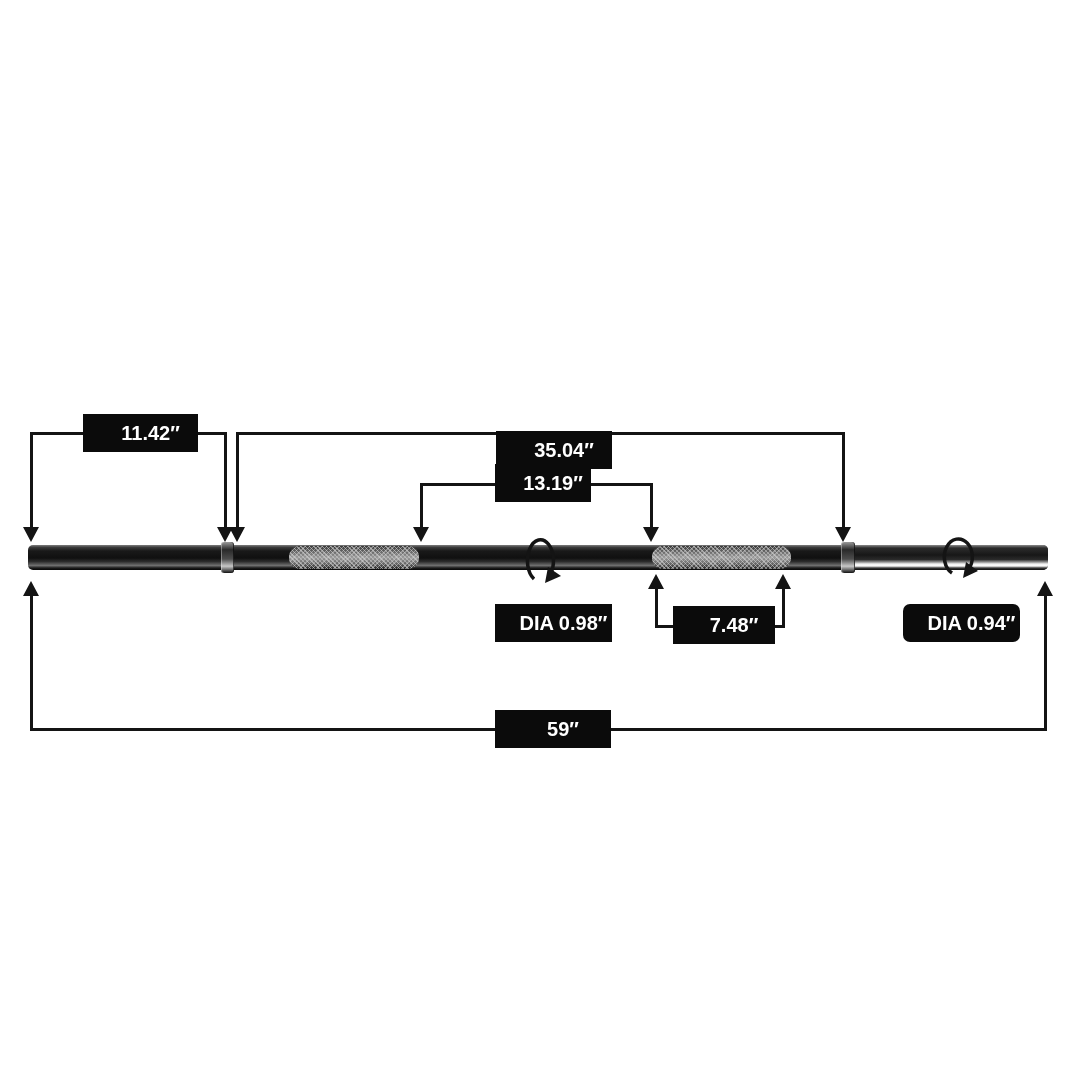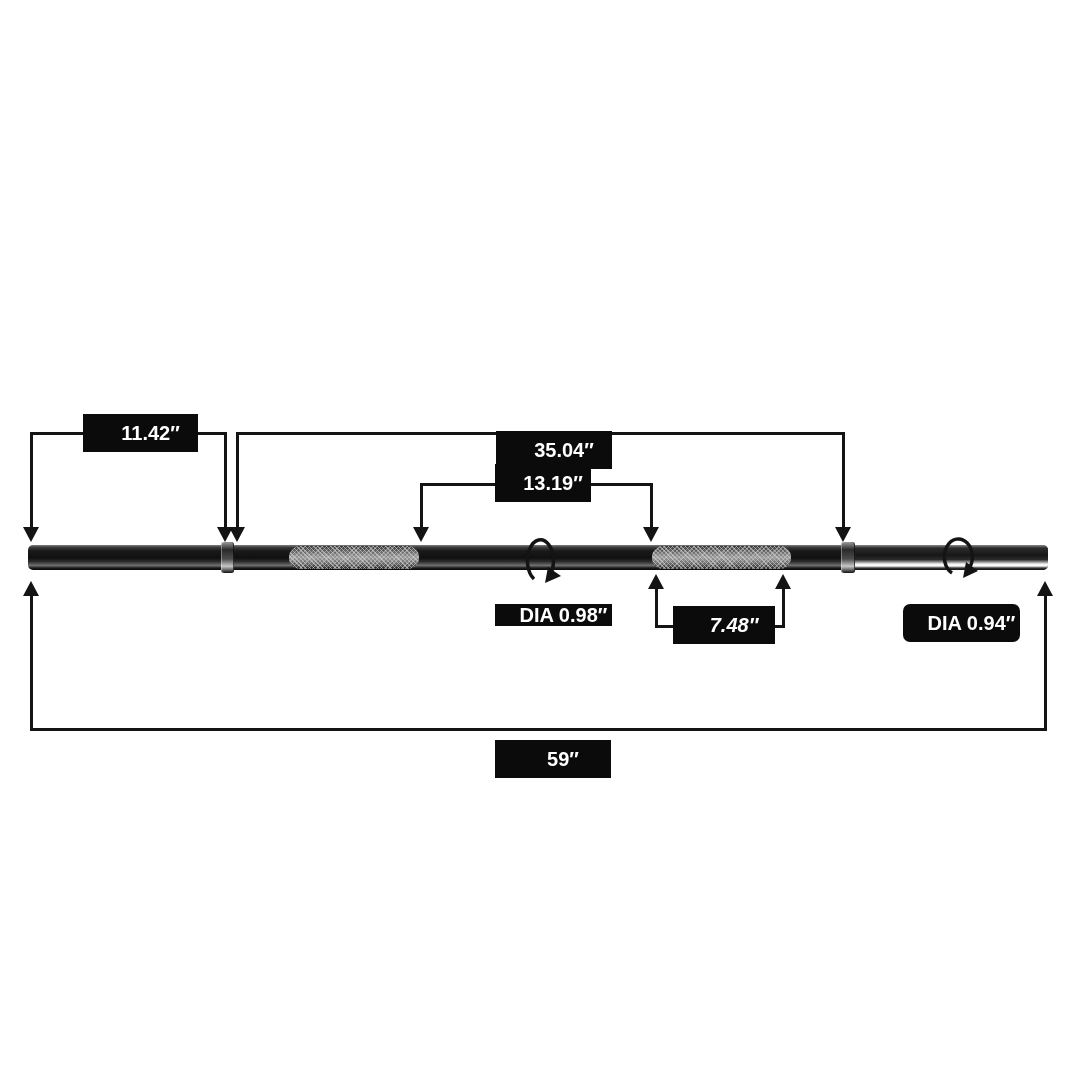--- a/index.html
+++ b/index.html
@@ -114,21 +114,21 @@
     <path d="M14,37 A14,18 0 1 1 30,34" fill="none" stroke="#141414" stroke-width="3.5"></path>
     <polygon points="28,26 40,35 25,42" fill="#141414"></polygon>
   </svg>
 
   <div class="tag" style="left:83px;top:414px;width:95px;height:38px;">11.42″</div>
 
   <div class="tag" style="left:496px;top:431px;width:96px;height:38px;">35.04″</div>
 
   <div class="tag" style="left:495px;top:464px;width:76px;height:38px;">13.19″</div>
 
-  <div class="tag" style="left:495px;top:604px;width:97px;height:22px;">DIA 0.98″</div>
+  <div class="tag" style="left:495px;top:604px;width:97px;height:38px;">DIA 0.98″</div>
 
-  <div class="tag" style="left:673px;top:606px;width:82px;height:38px;font-style:italic;">7.48″</div>
+  <div class="tag" style="left:673px;top:606px;width:82px;height:38px;">7.48″</div>
 
   <div class="tag" style="left:903px;top:604px;width:97px;height:38px;border-radius:7px;">DIA 0.94″</div>
 
-  <div class="tag" style="left:495px;top:740px;width:96px;height:38px;">59″</div>
+  <div class="tag" style="left:495px;top:710px;width:96px;height:38px;">59″</div>
 
 </div>
 
 </body></html>

